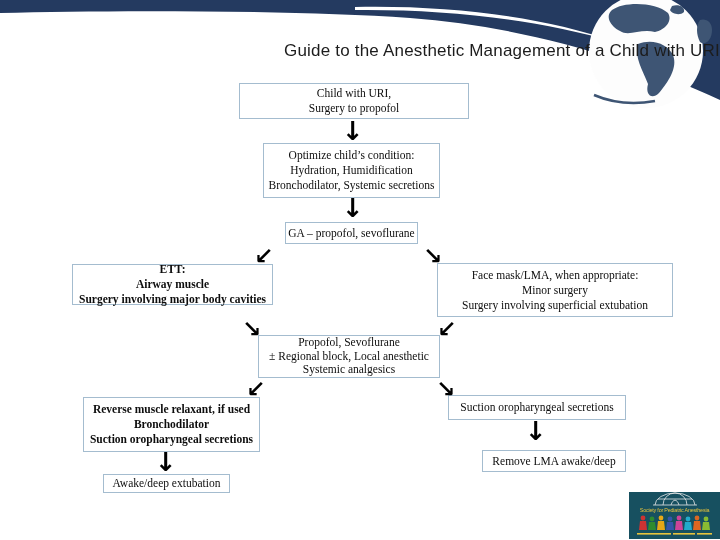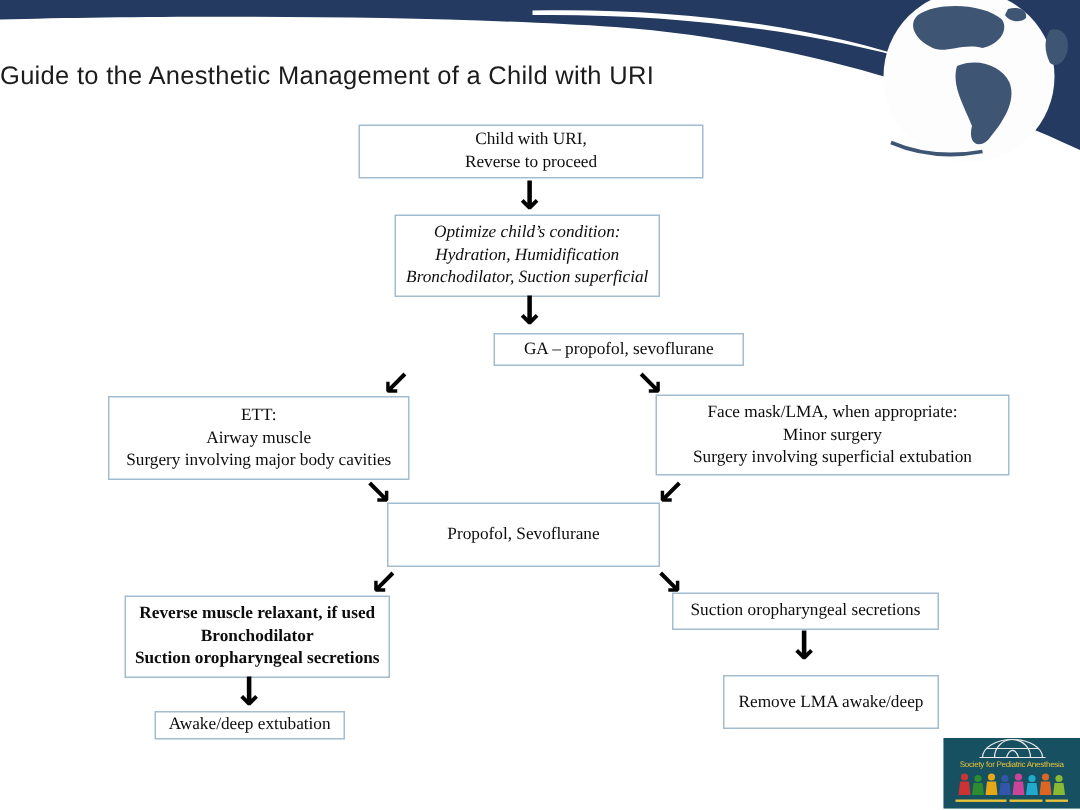--- a/index.html
+++ b/index.html
@@ -3,21 +3,21 @@
 <meta charset="utf-8">
 <style>
   html,body{margin:0;padding:0;background:#888;}
   .slide{
     position:relative;width:720px;height:540px;background:#ffffff;
     overflow:hidden;font-family:"Liberation Serif",serif;
   }
   .band-svg{position:absolute;left:0;top:0;width:720px;height:120px;display:block;}
   .title{
     position:absolute;left:0;top:41px;width:720px;margin:0;
-    text-align:left;font-family:"Liberation Sans",sans-serif;
+    text-align:right;font-family:"Liberation Sans",sans-serif;
     font-size:17px;font-weight:400;color:#1c1c1c;letter-spacing:.2px;
   }
   .fbox{
     position:absolute;background:#ffffff;border:1px solid #a4bccf;
     display:flex;flex-direction:column;justify-content:center;
     text-align:center;color:#0d0d0d;font-size:11.5px;line-height:15px;
     box-sizing:border-box;padding:1px 2px;
   }
   .fbox .bline{white-space:nowrap;}
   .arrow{
@@ -45,60 +45,62 @@
       <path d="M638,44 C652,38 668,44 673,55 C678,68 668,82 659,93 C652,100 645,95 648,84 C643,71 634,57 638,44 Z" fill="#3e5574"></path>
       <path d="M700,20 C706,18 712,22 712,30 C712,40 705,46 700,42 C696,34 696,26 700,20 Z" fill="#3e5574"></path>
       <path d="M594,95 Q622,107 655,101" stroke="#3e5574" stroke-width="2.5" fill="none"></path>
     </g>
   </svg>
 
   <h1 class="title">Guide to the Anesthetic Management of a Child with URI</h1>
 
   <div class="fbox" style="left:239px;top:83px;width:230px;height:36px;">
     <div class="bline">Child with URI,</div>
-    <div class="bline">Reverse to proceed</div>
+    <div class="bline">Surgery to propofol</div>
   </div>
 
-  <div class="fbox" style="left:263px;top:143px;width:177px;height:55px;font-style:italic;">
+  <div class="fbox" style="left:263px;top:143px;width:177px;height:55px;">
     <div class="bline">Optimize child’s condition:</div>
     <div class="bline">Hydration, Humidification</div>
-    <div class="bline">Bronchodilator, Suction superficial</div>
+    <div class="bline">Bronchodilator, Systemic secretions</div>
   </div>
 
-  <div class="fbox" style="left:285px;top:222px;width:167px;height:22px;margin-left:44px;">
+  <div class="fbox" style="left:285px;top:222px;width:133px;height:22px;">
     <div class="bline">GA – propofol, sevoflurane</div>
   </div>
 
-  <div class="fbox" style="left:72px;top:264px;width:201px;height:56px;">
+  <div class="fbox" style="left:72px;top:264px;width:201px;height:41px;font-weight:bold;">
     <div class="bline">ETT:</div>
     <div class="bline">Airway muscle</div>
     <div class="bline">Surgery involving major body cavities</div>
   </div>
 
   <div class="fbox" style="left:437px;top:263px;width:236px;height:54px;">
     <div class="bline">Face mask/LMA, when appropriate:</div>
     <div class="bline">Minor surgery</div>
     <div class="bline">Surgery involving superficial extubation</div>
   </div>
 
   <div class="fbox" style="left:258px;top:335px;width:182px;height:43px;line-height:13.5px;">
     <div class="bline">Propofol, Sevoflurane</div>
+    <div class="bline">± Regional block, Local anesthetic</div>
+    <div class="bline">Systemic analgesics</div>
   </div>
 
   <div class="fbox" style="left:83px;top:397px;width:177px;height:55px;font-weight:bold;">
     <div class="bline">Reverse muscle relaxant, if used</div>
     <div class="bline">Bronchodilator</div>
     <div class="bline">Suction oropharyngeal secretions</div>
   </div>
 
   <div class="fbox" style="left:448px;top:395px;width:178px;height:25px;">
     <div class="bline">Suction oropharyngeal secretions</div>
   </div>
 
-  <div class="fbox" style="left:482px;top:450px;width:144px;height:36px;">
+  <div class="fbox" style="left:482px;top:450px;width:144px;height:22px;">
     <div class="bline">Remove LMA awake/deep</div>
   </div>
 
   <div class="fbox" style="left:103px;top:474px;width:127px;height:19px;">
     <div class="bline">Awake/deep extubation</div>
   </div>
 
   <div class="arrow straight" style="left:338px;top:116px;">↓</div>
   <div class="arrow straight" style="left:338px;top:193px;">↓</div>
   <div class="arrow diag" style="left:249px;top:241px;">↙</div>

